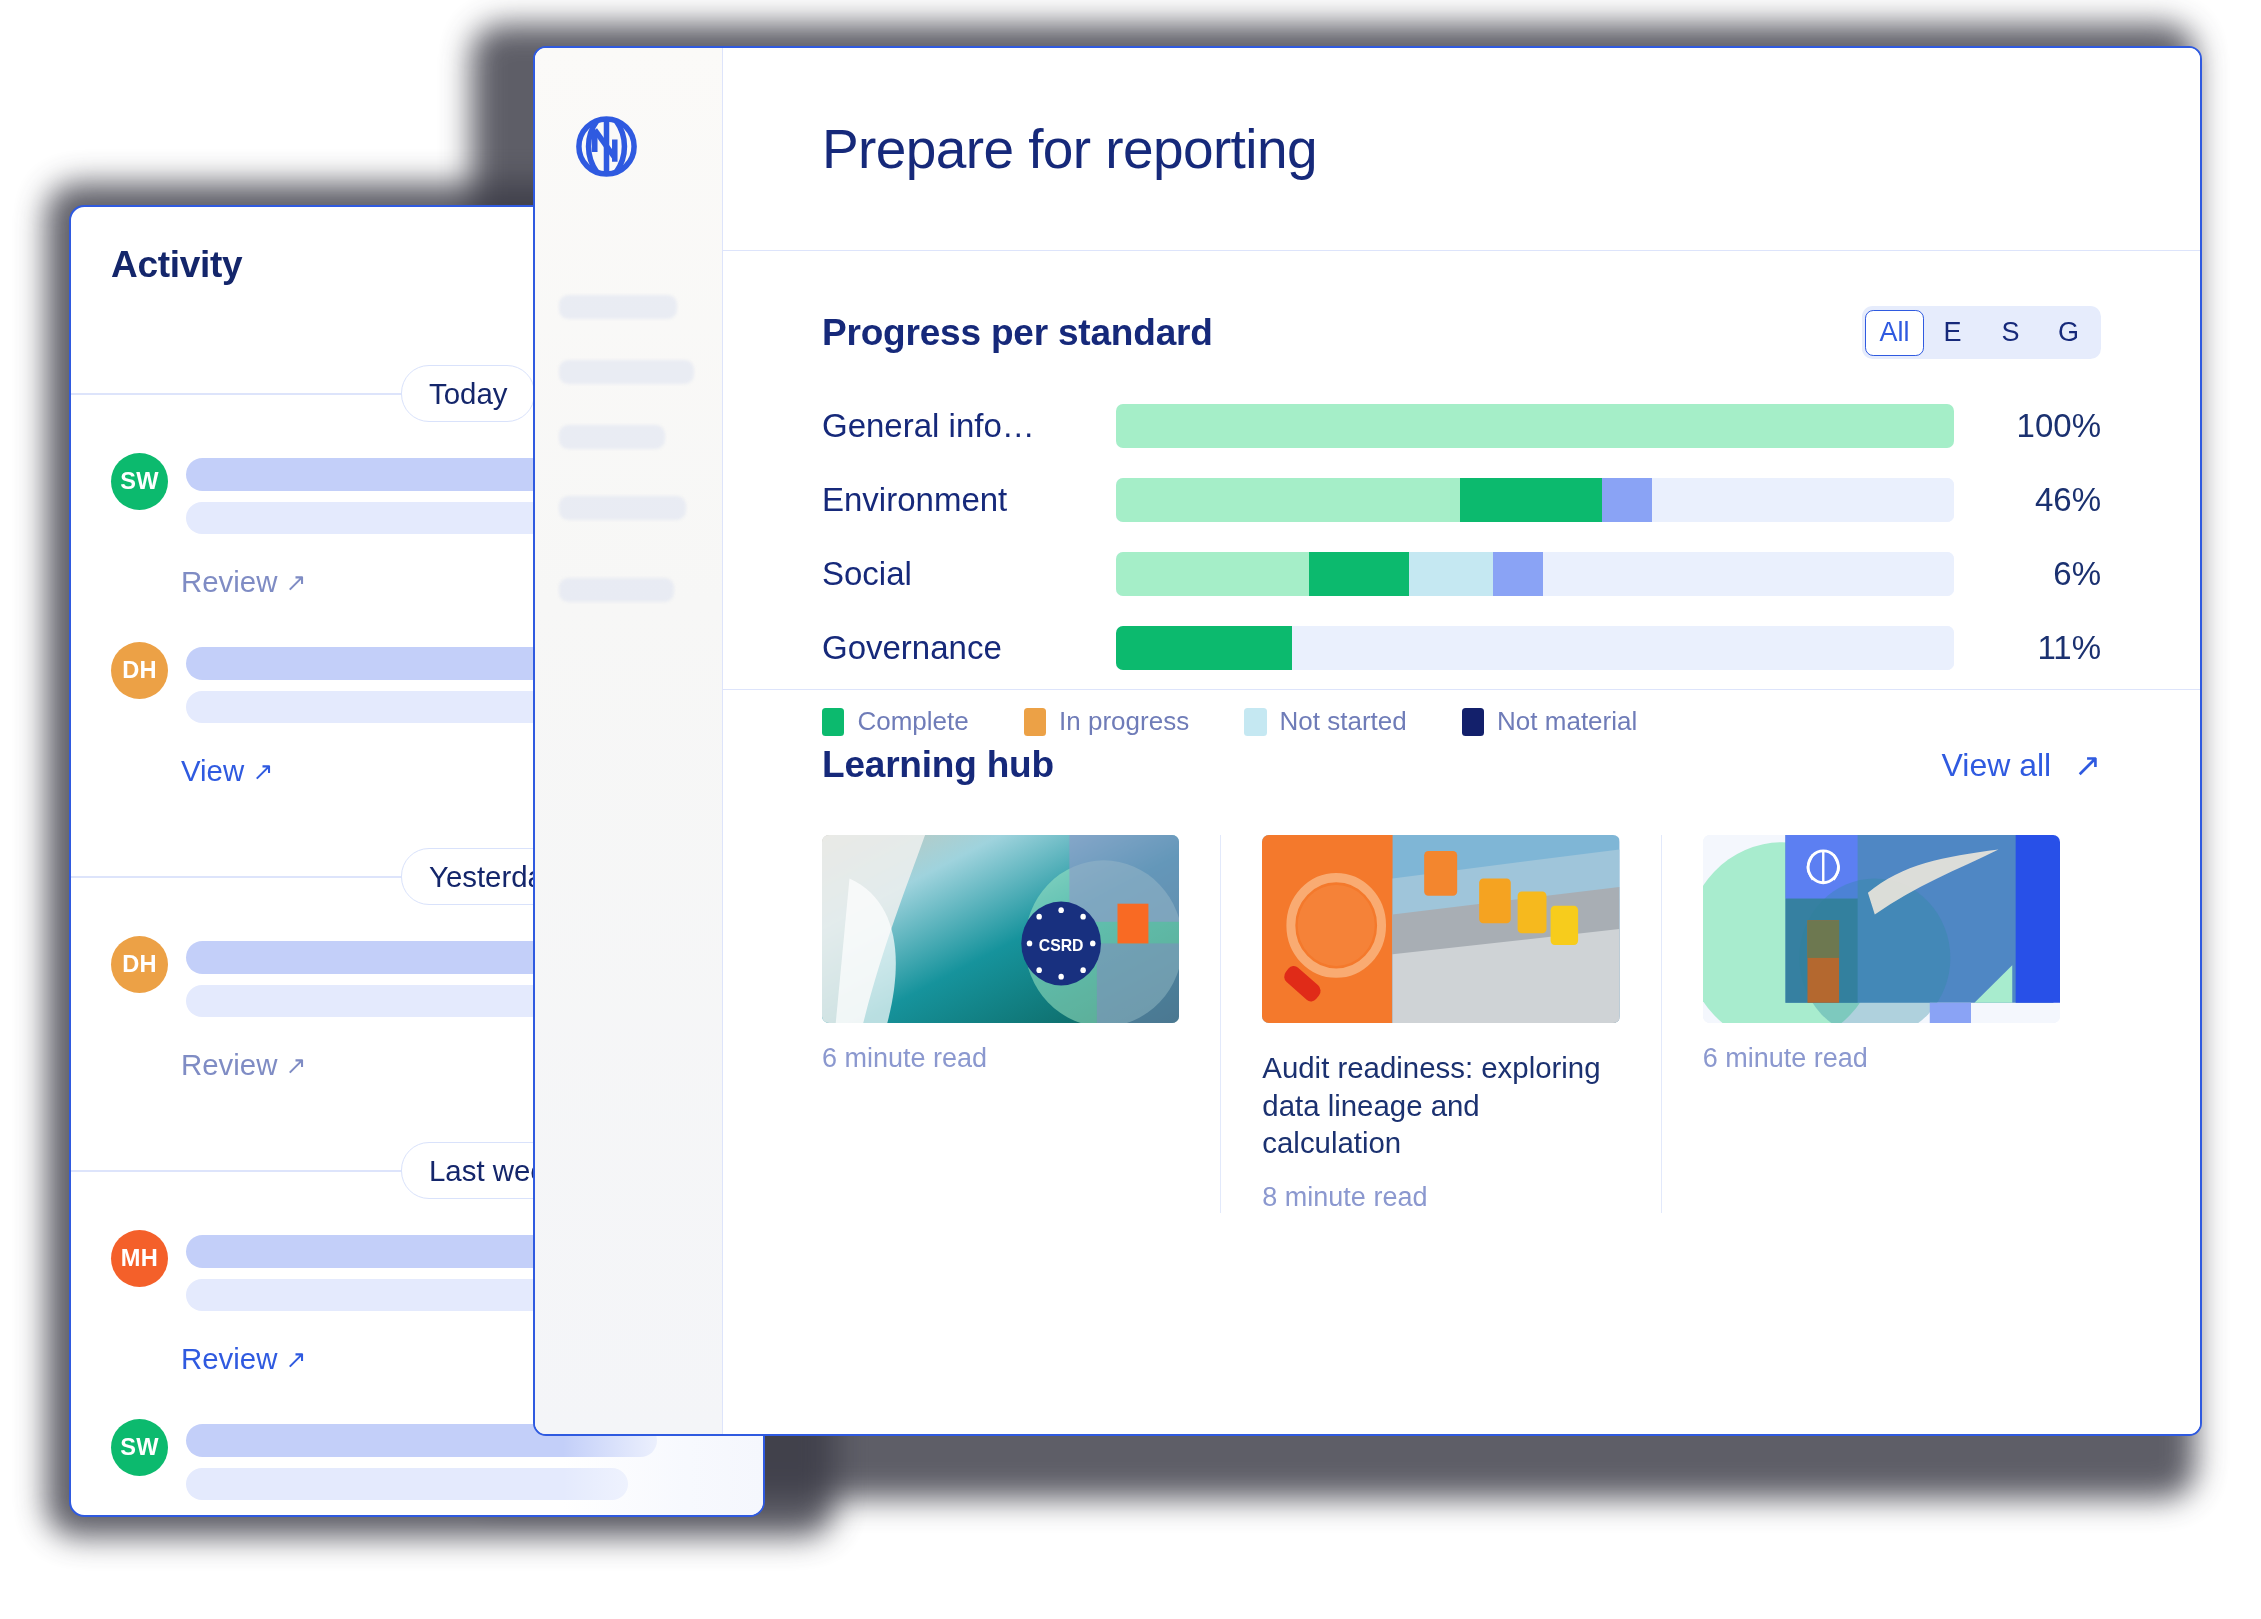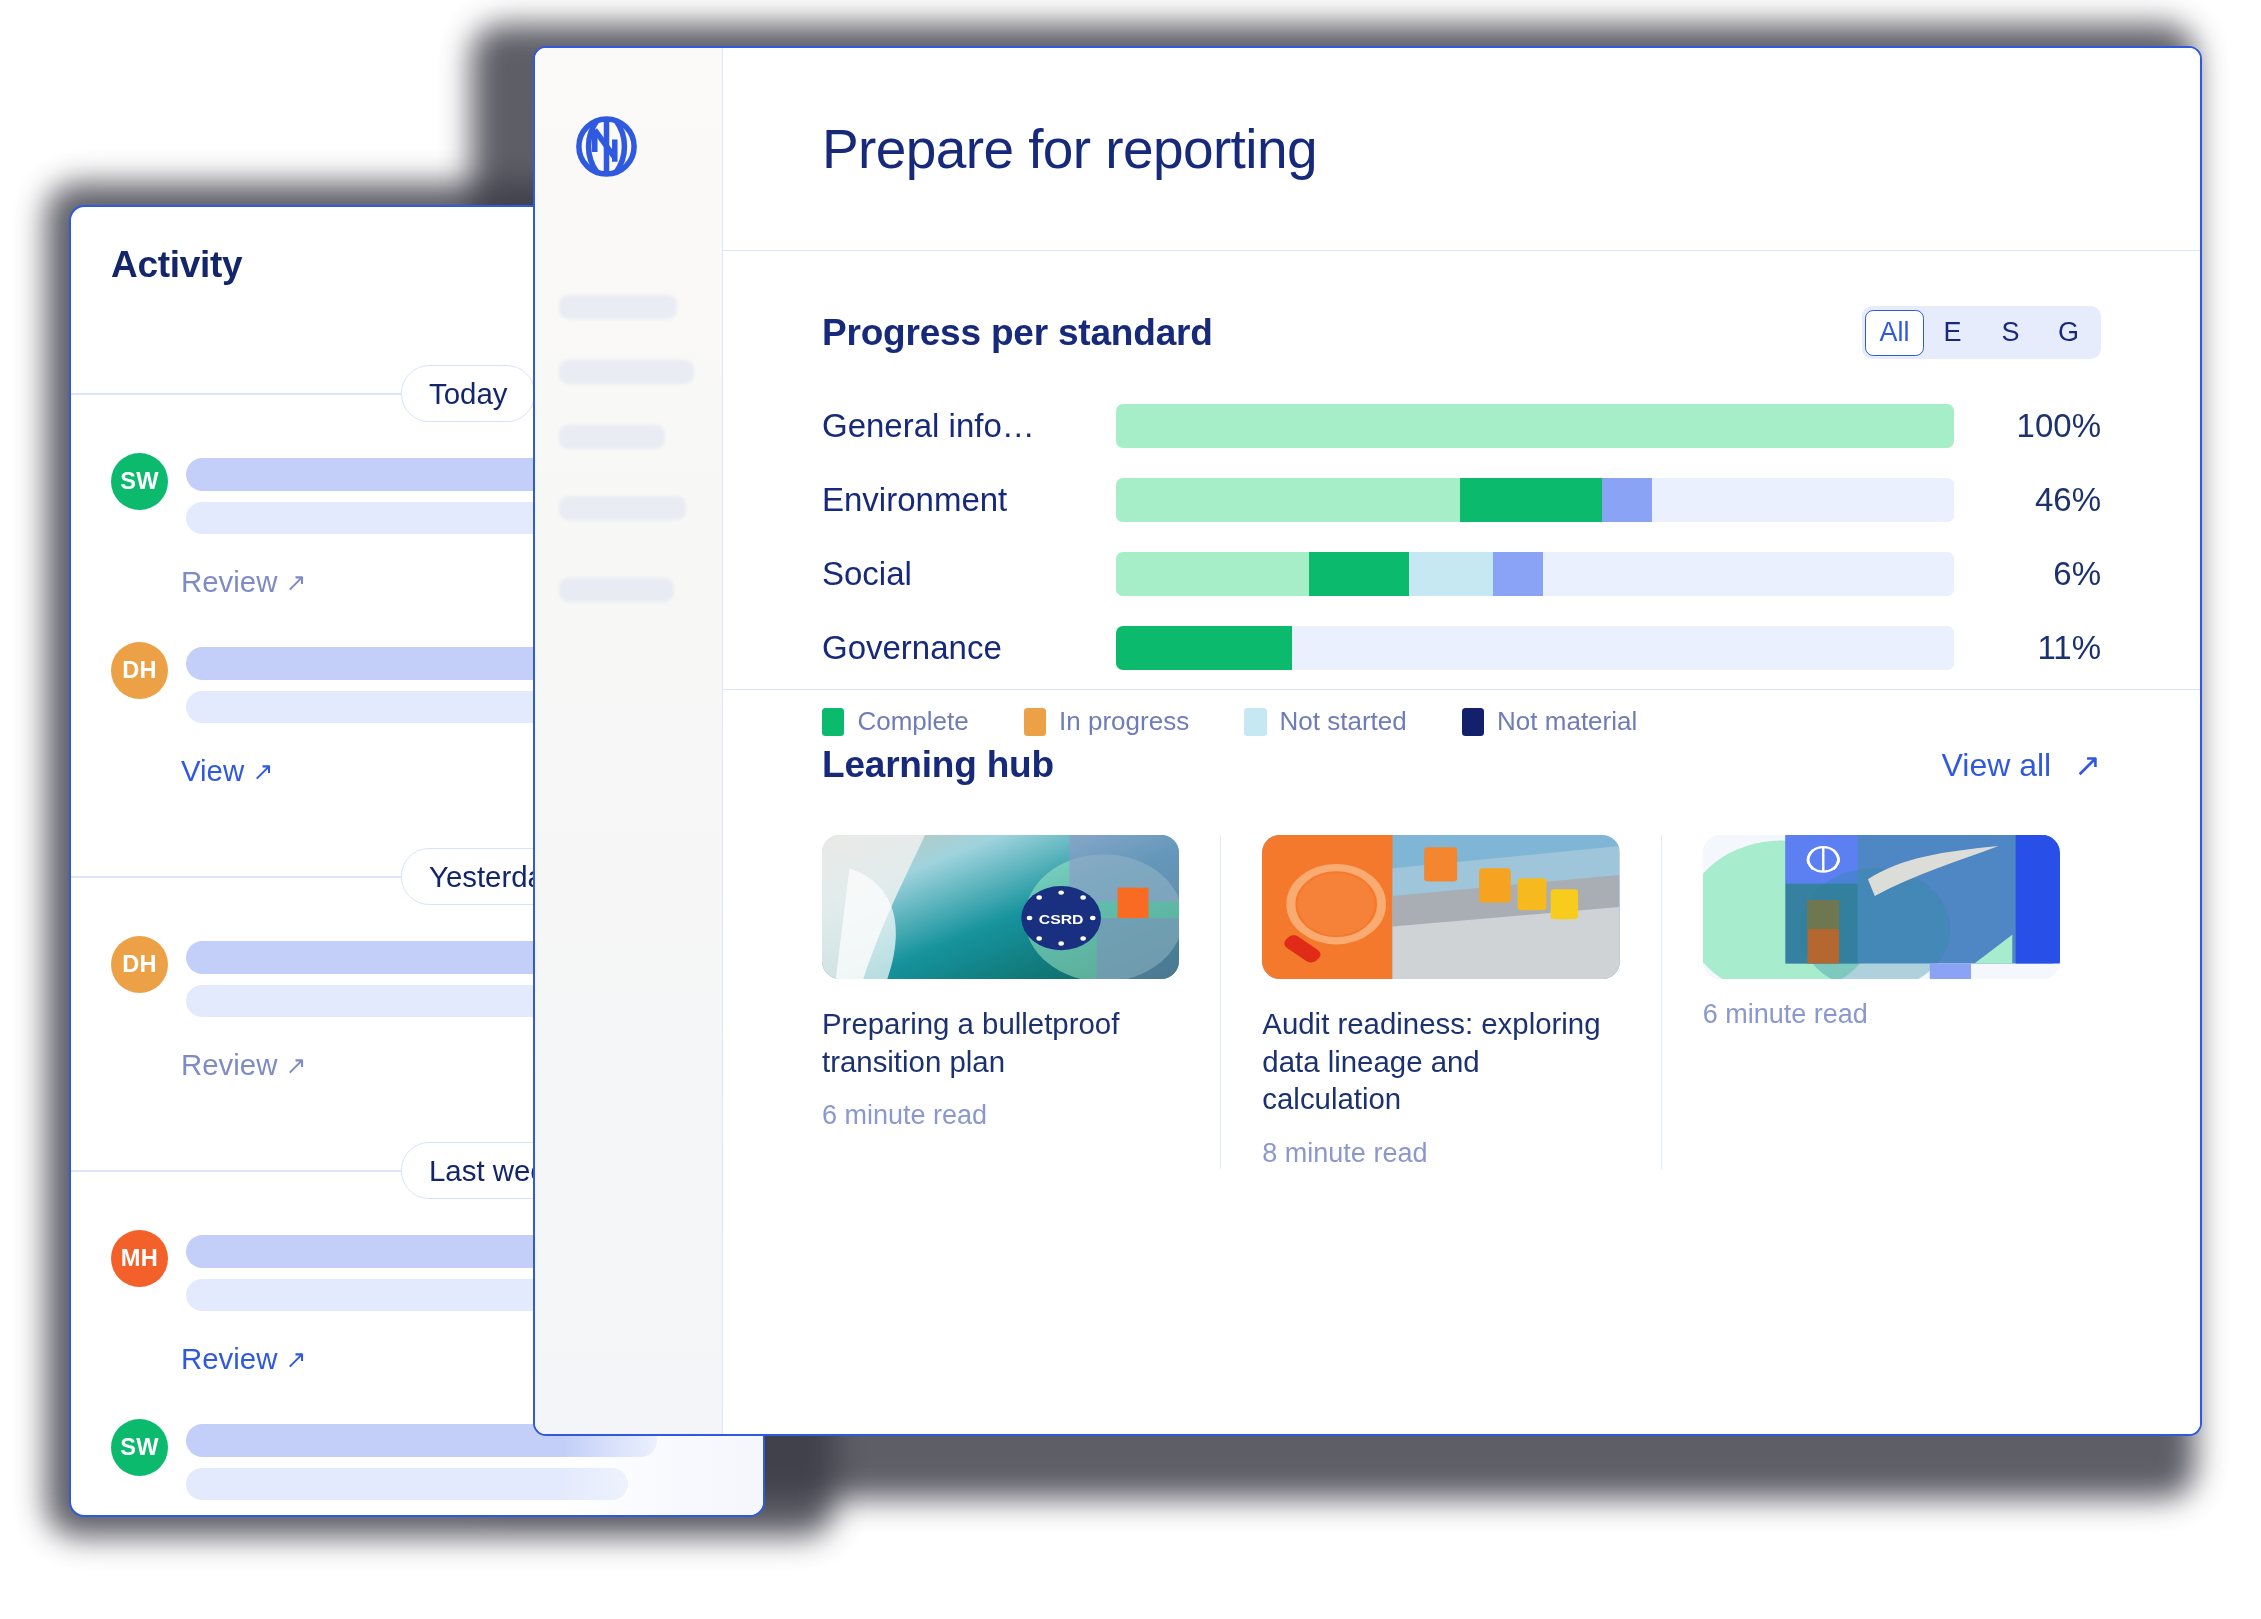--- a/index.html
+++ b/index.html
@@ -143,21 +143,21 @@
   .legend-label { font-size: 26px; color: #6f7cb8; white-space: nowrap; }
 
   
   #learning-section { padding: 54px 99px 0 99px; }
   #lh-head { display: flex; align-items: center; justify-content: space-between; }
   #view-all { display: flex; align-items: center; gap: 23px; font-size: 32px; color: #2f5ae0; cursor: pointer; }
 
   #cards { display: flex; margin-top: 49px; }
   .card { flex: 1; position: relative; padding-right: 41px; }
   .card + .card { padding-left: 41px; border-left: 1.8px solid #e2e9fb; }
-  .thumb { width: 100%; height: 144px; border-radius: 18px; overflow: hidden; position: relative; background:#eef2fb; }
+  .thumb { width: 100%; height: 188px; border-radius: 7px; overflow: hidden; position: relative; background:#eef2fb; }
   .card-title { margin-top: 26px; font-size: 29.4px; line-height: 1.28; color: #1b3170; }
   .card-meta { margin-top: 20px; font-size: 27px; color: #8b98cf; }
 </style>
 </head>
 <body>
 
 <div id="stage">
 
   <div class="shadow-plate back"></div>
   <div class="shadow-plate front"></div>
@@ -358,21 +358,20 @@
         <circle cx="348" cy="104" r="4"></circle>
                     <circle cx="380" cy="113" r="4"></circle>
                     <circle cx="394" cy="150" r="4"></circle>
         <circle cx="380" cy="187" r="4"></circle>
                     <circle cx="348" cy="196" r="4"></circle>
                     <circle cx="316" cy="187" r="4"></circle>
         <circle cx="302" cy="150" r="4"></circle>
                     <circle cx="316" cy="113" r="4"></circle>
       </g>
     </svg></div>
-              <div class="card-title">Preparing a bulletproof transition plan</div>
               <div class="card-meta">6 minute read</div>
             </div>
             <div class="card">
               <div class="thumb">
     <svg viewBox="0 0 520 260" preserveAspectRatio="none" style="width:100%;height:100%">
       <rect width="520" height="260" fill="#7fb6d6"></rect>
       <rect x="0" y="0" width="190" height="260" fill="#f4792c"></rect>
       <circle cx="108" cy="125" r="66" fill="none" stroke="#f9ab72" stroke-width="13"></circle>
       <circle cx="108" cy="125" r="56" fill="#f68b44" opacity=".55"></circle>
       <rect x="30" y="192" width="58" height="26" rx="10" fill="#e02b18" transform="rotate(40 58 205)"></rect>

